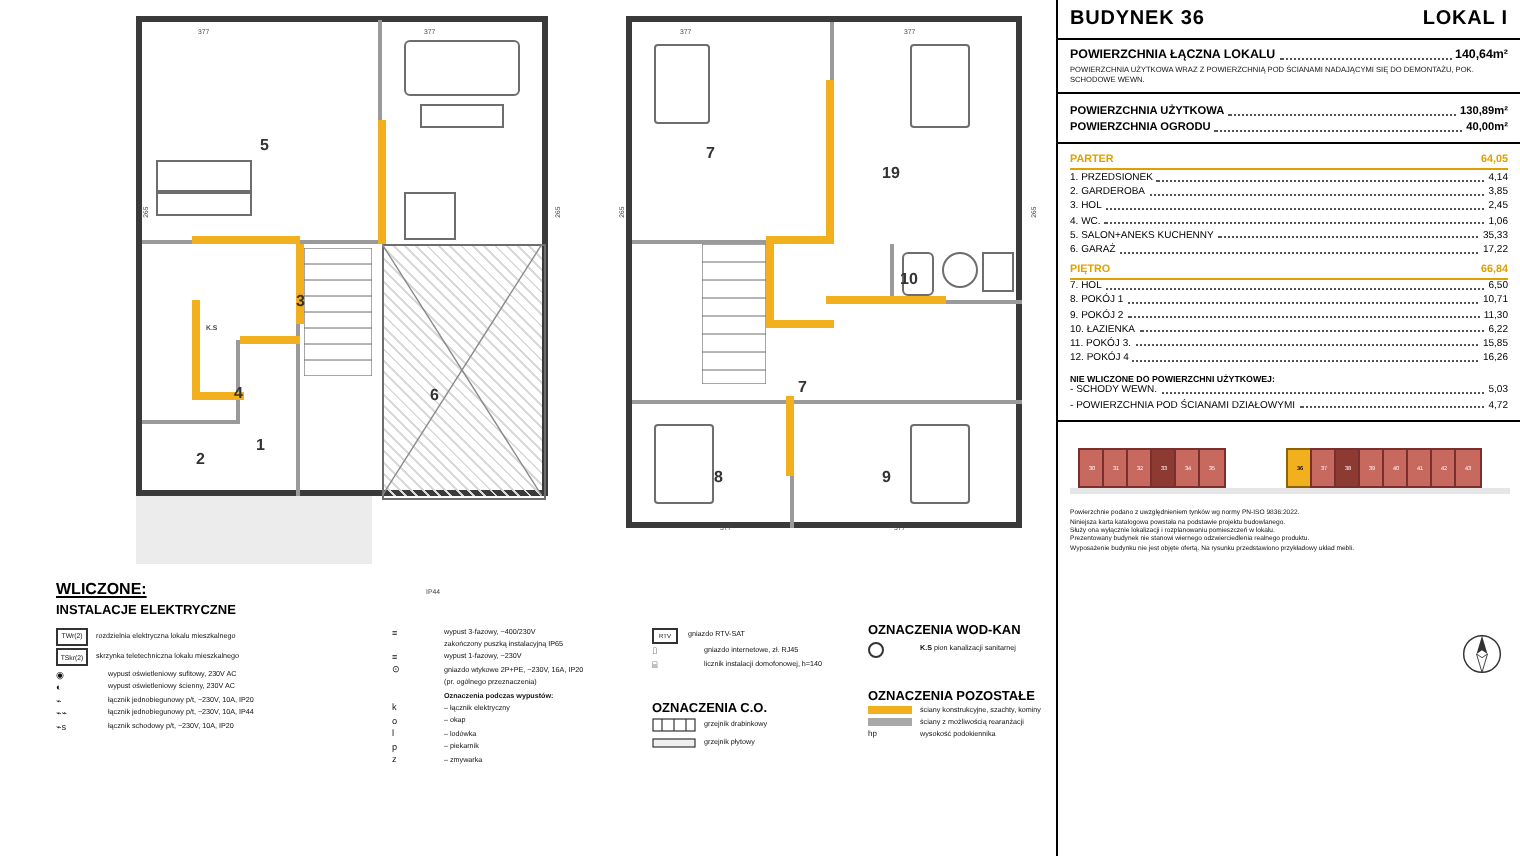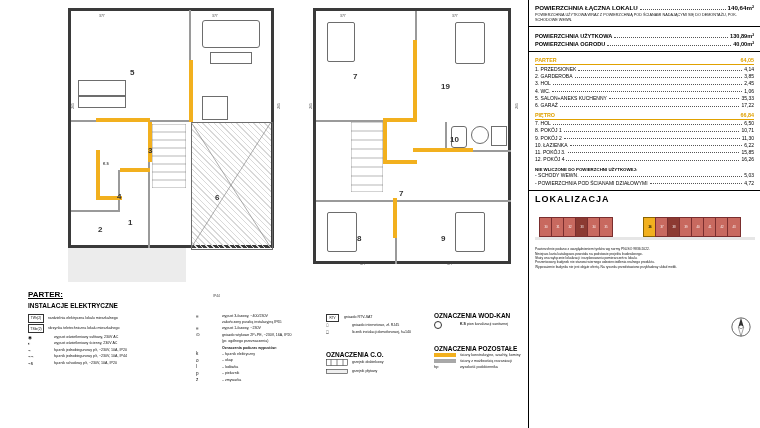--- a/index.html
+++ b/index.html
@@ -178,21 +178,21 @@
   <div class="abs room-no" style="left:353px;top:72px;">7</div>
 
   <div class="abs dimtxt" style="left:340px;top:14px;">377</div>
   <div class="abs dimtxt" style="left:452px;top:14px;">377</div>
   <div class="abs dimtxt" style="left:308px;top:104px;transform:rotate(-90deg);">265</div>
   <div class="abs dimtxt" style="left:514px;top:104px;transform:rotate(-90deg);">265</div>
   <div class="abs dimtxt" style="left:360px;top:262px;">377</div>
   <div class="abs dimtxt" style="left:447px;top:262px;">377</div>
 
   <div class="abs" style="left:28px;top:290px;width:496px;">
-    <div class="legend-title">PARTER:</div>
+    <div class="legend-title">WLICZONE:</div>
     <div class="legend-sub" style="margin-top:3px;">INSTALACJE  ELEKTRYCZNE</div>
 
     <div class="legend-col" style="left:0;top:22px;width:168px;">
       <div class="legend-row">
         <span class="sym" style="font-size:3.4px;border:0.6px solid #333;width:14px;height:7px;justify-content:center;margin-right:4px;flex:0 0 14px;">TWr(2)</span>
         <span class="txt">rozdzielnia elektryczna lokalu mieszkalnego</span>
       </div>
       <div class="legend-row">
         <span class="sym" style="font-size:3.4px;border:0.6px solid #333;width:14px;height:7px;justify-content:center;margin-right:4px;flex:0 0 14px;">TSkr(2)</span>
         <span class="txt">skrzynka teletechniczna lokalu mieszkalnego</span>
@@ -328,20 +328,24 @@
       </div>
       <div class="legend-row">
         <span class="sym" style="font-size:4px;">hp</span>
         <span class="txt">wysokość podokiennika</span>
       </div>
     </div>
   </div>
 
   <div id="right">
 
+    <div class="hdr">
+      <span class="b">BUDYNEK 36</span>
+      <span class="b">LOKAL I</span>
+    </div>
 
     <div class="sumbox">
       <div class="sumrow">
         <span>POWIERZCHNIA ŁĄCZNA LOKALU</span>
         <span class="dots"></span>
         <span>140,64m²</span>
       </div>
       <div class="sumnote">POWIERZCHNIA UŻYTKOWA WRAZ Z POWIERZCHNIĄ POD ŚCIANAMI NADAJĄCYMI SIĘ DO DEMONTAŻU, POK. SCHODOWE WEWN.</div>
     </div>
 
@@ -437,21 +441,20 @@
           <span class="vl">5,03</span>
         </div>
       <div class="itemrow">
           <span class="nm">- <span>POWIERZCHNIA POD ŚCIANAMI DZIAŁOWYMI</span></span>
           <span class="dots"></span>
           <span class="vl">4,72</span>
         </div>
     </div>
 
     <div style="border-top:1px solid #000;margin-top:4px;"></div>
-    <div class="loc-title">LOKALIZACJA</div>
 
     <svg class="compass" viewBox="0 0 24 24">
       <circle cx="12" cy="12" r="10" fill="none" stroke="#333" stroke-width="0.8"></circle>
       <polygon points="12,2 15,12 12,10 9,12" fill="#333"></polygon>
       <polygon points="12,22 15,12 12,14 9,12" fill="#fff" stroke="#333" stroke-width="0.5"></polygon>
     </svg>
 
     <div id="sitemap">
       <div class="blk" style="left:4px;top:10px;width:12px;height:18px;">30</div>
       <div class="blk" style="left:16px;top:10px;width:12px;height:18px;">31</div>

